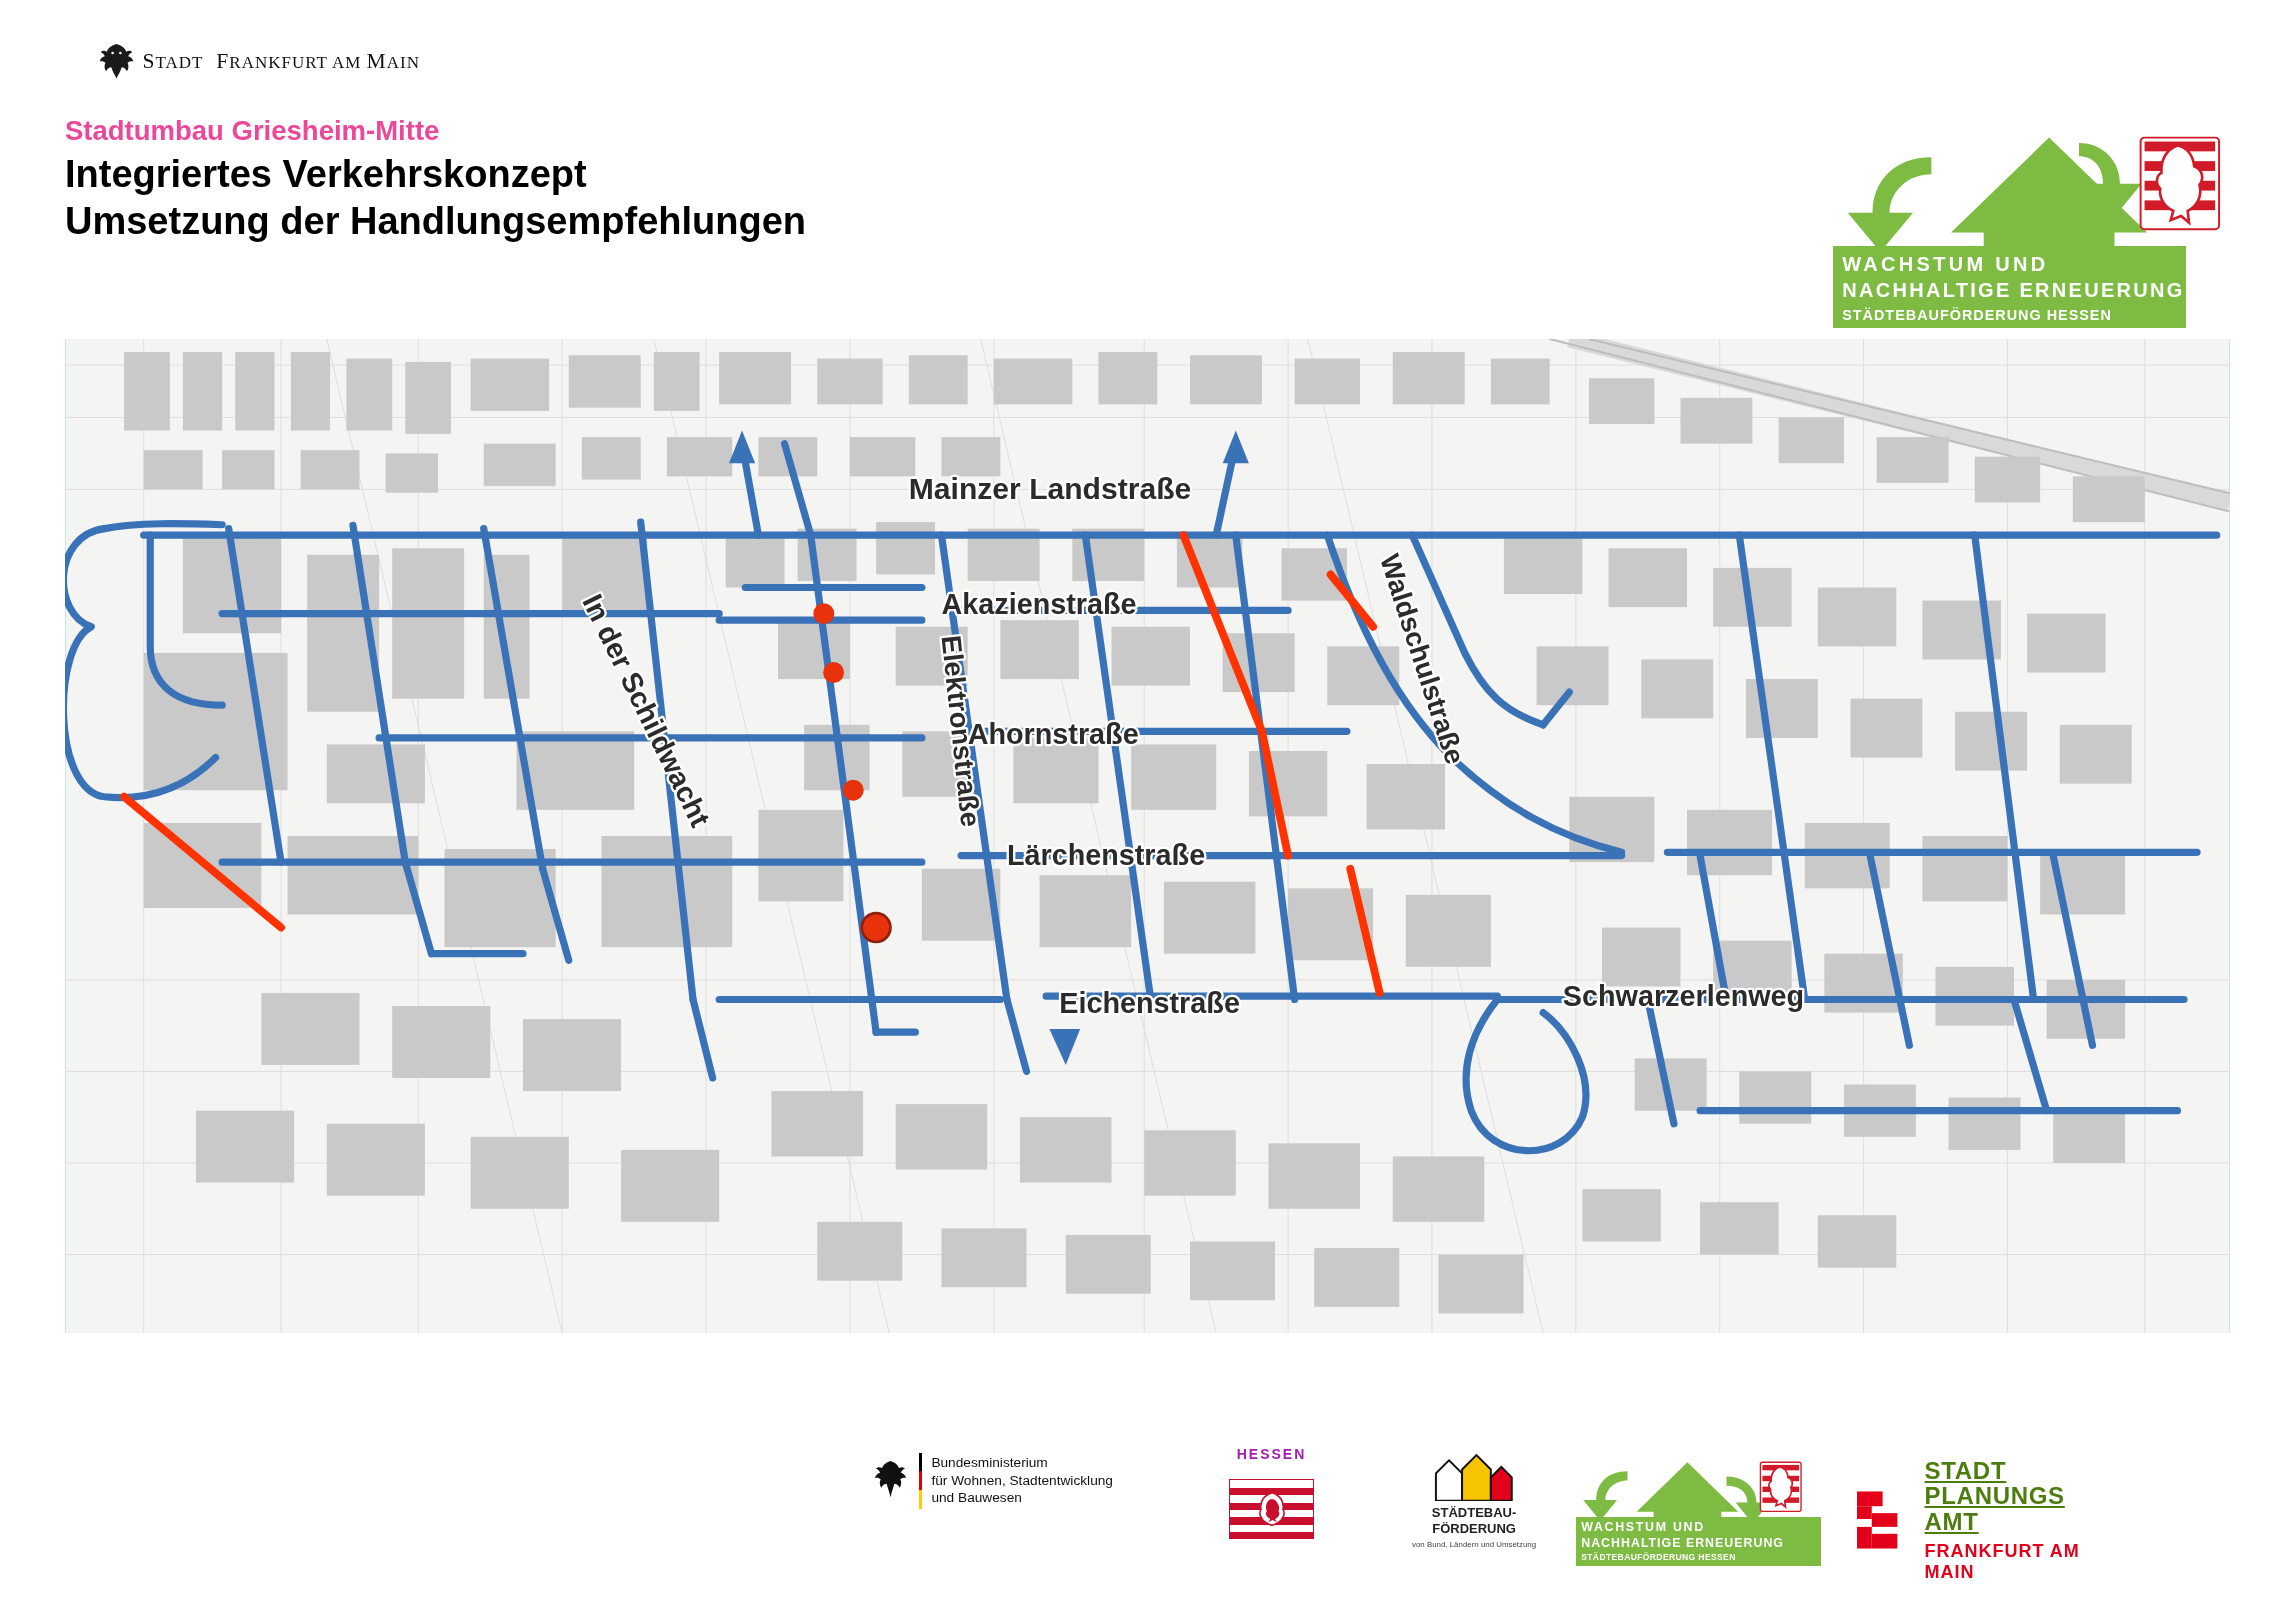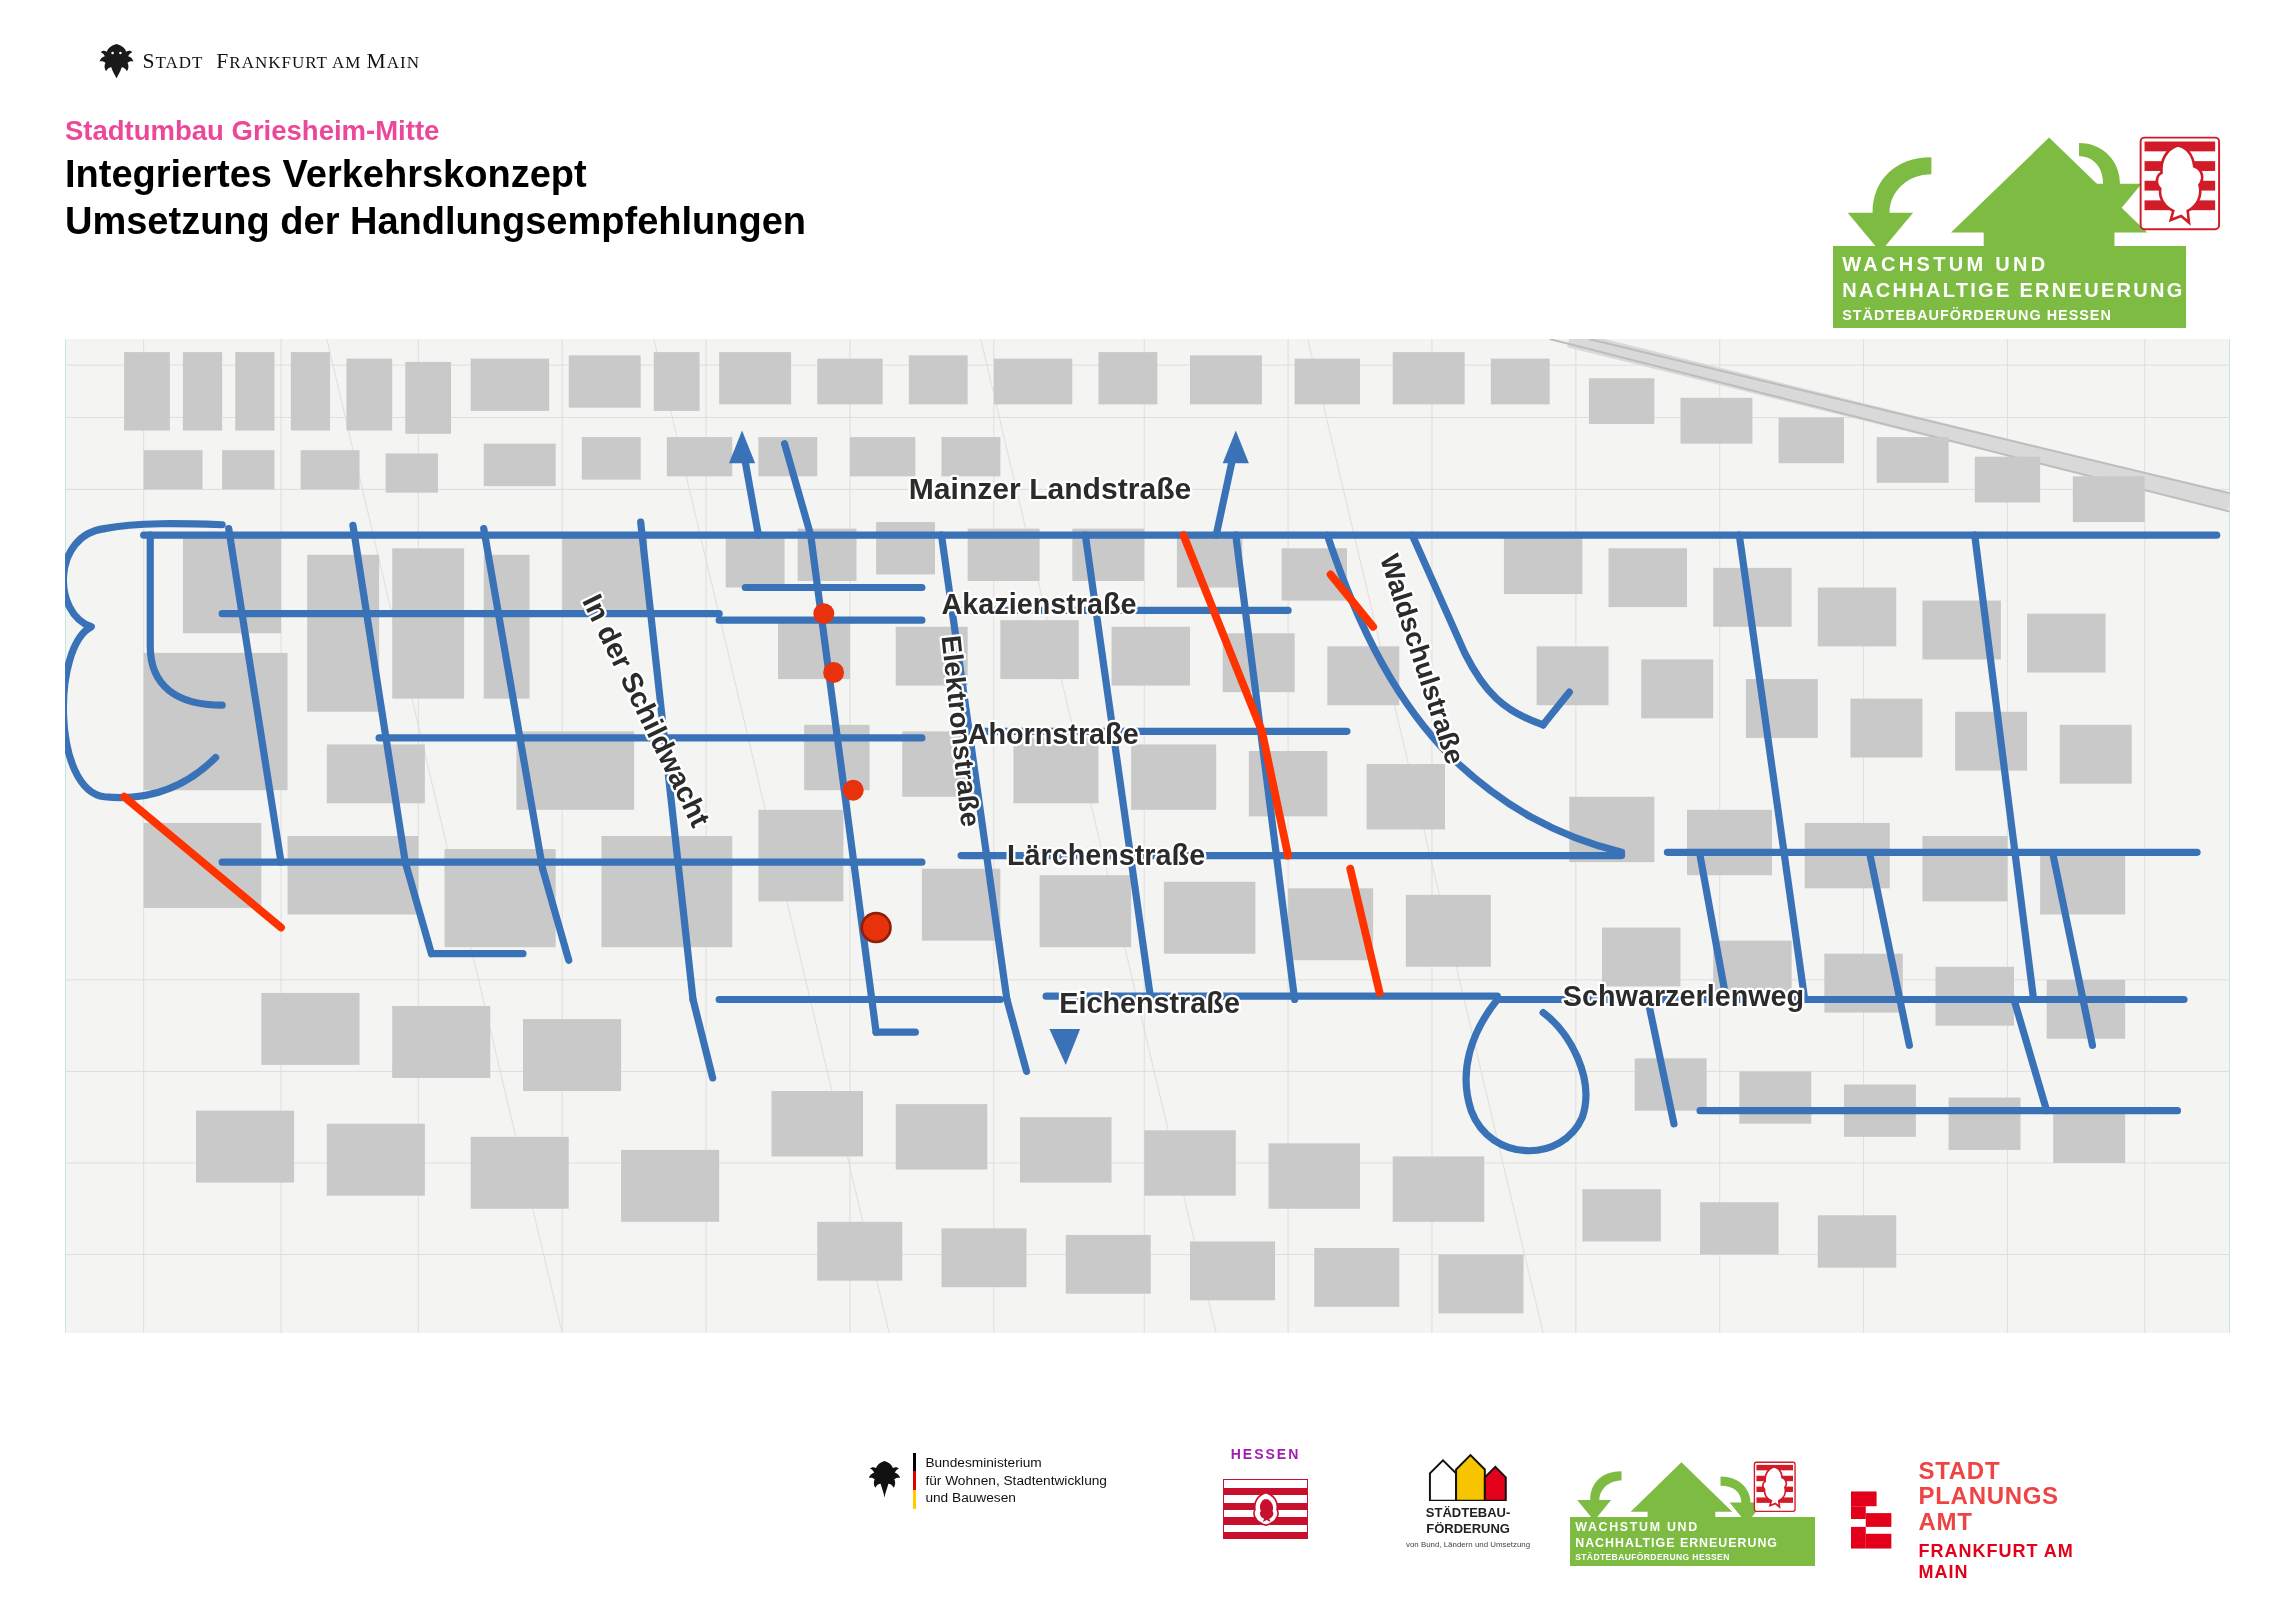--- a/index.html
+++ b/index.html
@@ -125,21 +125,21 @@
     fill: #2b2b2b;
     paint-order: stroke;
     stroke: #ffffff;
     stroke-width: 7px;
     stroke-linejoin: round;
   }
 
   
   .footer {
     position: absolute;
-    left: 0;
+    left: 6px;
     top: 1446px;
     width: 1974px;
     height: 150px;
     padding-left: 28px;
   }
   .f-item {
     position: absolute;
     display: flex;
     align-items: center;
   }
@@ -261,23 +261,24 @@
     top: 11.8px;
   }
   .spa .mark {
     width: 71px;
     height: 76px;
     margin-right: 14.4px;
   }
   .spa .stxt .l {
     font-size: 24px;
     font-weight: bold;
-    color: #ef4444;
+    color: #4d7c0f;
     line-height: 1.06;
     letter-spacing: 0.7px;
+    text-decoration: underline;
   }
   .spa .stxt .sub {
     font-size: 18px;
     font-weight: bold;
     color: #e2001a;
     letter-spacing: 1px;
     margin-top: 6.5px;
   }
 </style>
 </head>

